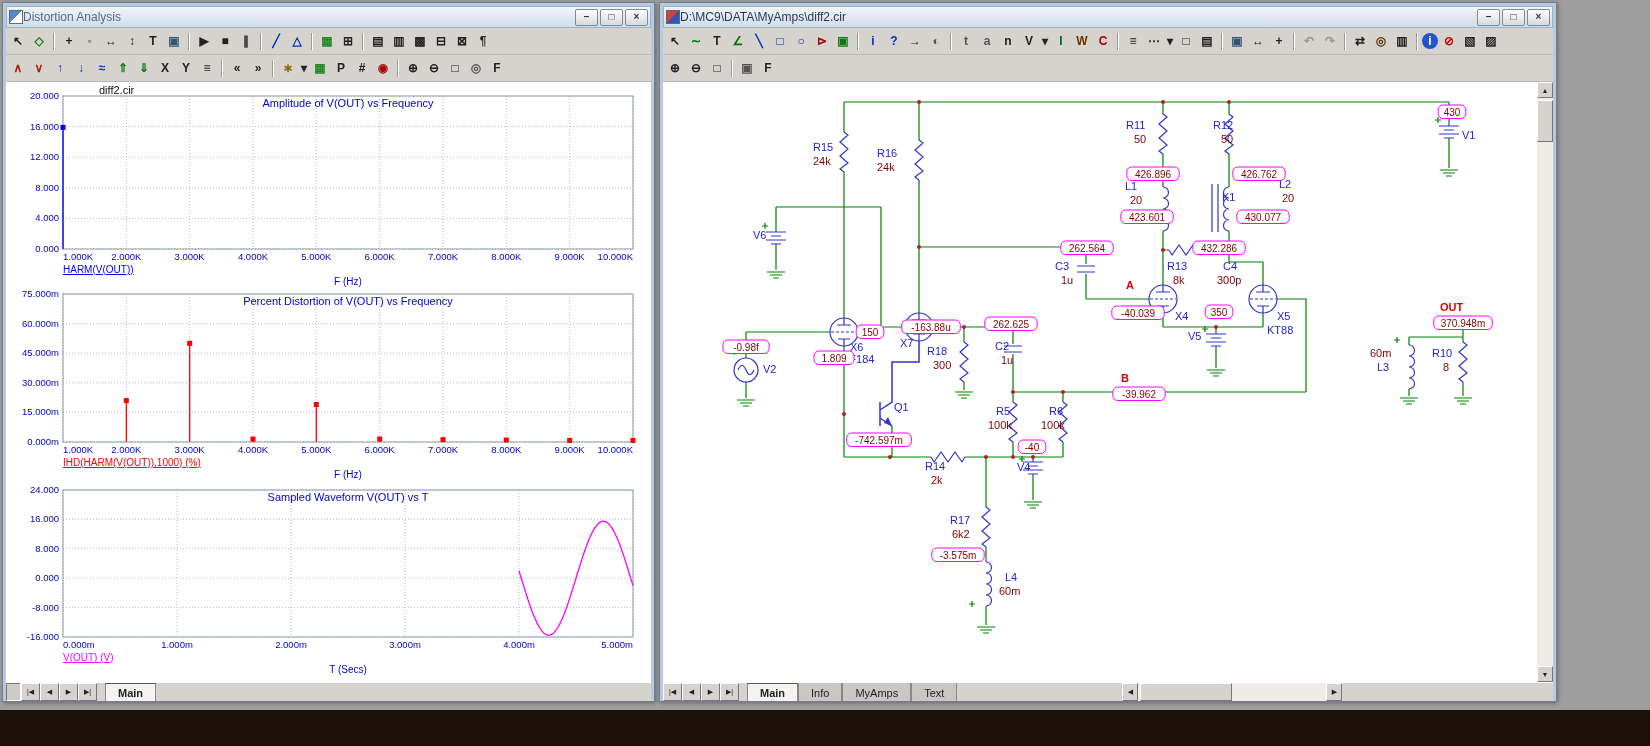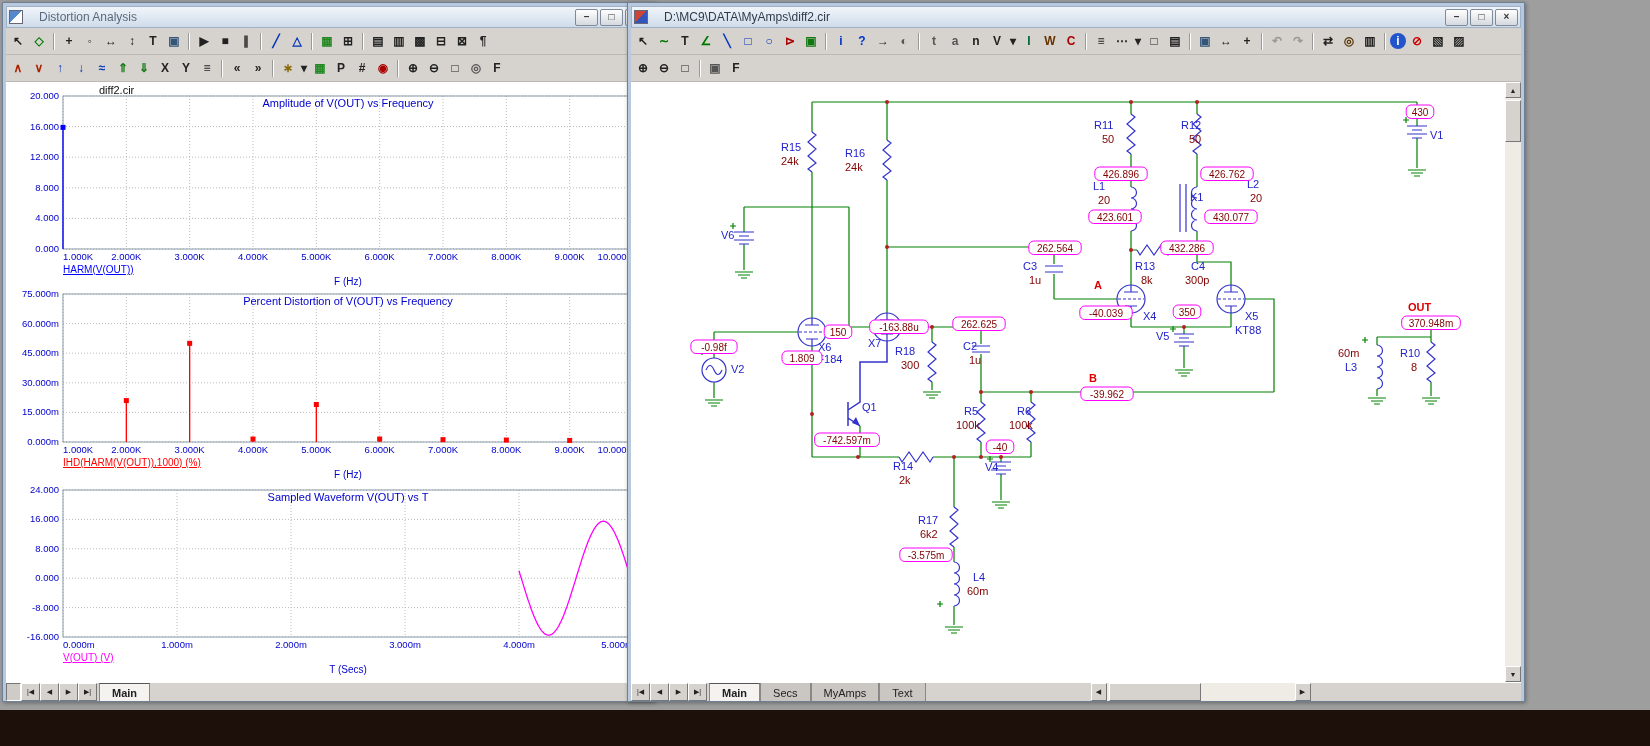--- a/index.html
+++ b/index.html
@@ -1,37 +1,37 @@
 <!DOCTYPE html>
 <html><head>
 <meta charset="utf-8">
 <style>
 html,body{margin:0;padding:0}
 body{width:1650px;height:746px;background:#9e9e9e;font-family:"Liberation Sans",sans-serif;position:relative;overflow:hidden}
 #bottom-band{position:absolute;left:0;top:710px;width:1650px;height:36px;background:#1d100b}
 .window{position:absolute;box-sizing:border-box;border:1px solid #6e7f96;background:#b9c9dd;padding:3px;box-shadow:1px 1px 4px rgba(0,0,0,.35)}
 #left-window{left:2px;top:2px;width:653px;height:700px}
-#right-window{left:627px;top:2px;width:898px;height:700px}
-.titlebar{height:22px;display:flex;align-items:center;gap:16px;padding:0 2px;background:linear-gradient(#f1f5fa,#cfdcea);border:1px solid #9fb2c8;box-sizing:border-box}
+#right-window{left:659px;top:2px;width:898px;height:700px}
+.titlebar{height:22px;display:flex;align-items:center;gap:0;padding:0 2px;background:linear-gradient(#f1f5fa,#cfdcea);border:1px solid #9fb2c8;box-sizing:border-box}
 .title{flex:1;font-size:12px;color:#5a6a7e;white-space:nowrap;overflow:hidden}
 #right-window .title{color:#2f3b4c}
 .wicon{width:14px;height:14px;border:1px solid #667;display:inline-block;box-sizing:border-box}
 #lw-icon{background:linear-gradient(135deg,#5588cc 50%,#ffffff 50%)}
 #rw-icon{background:linear-gradient(135deg,#cc4433 50%,#3355bb 50%)}
 .winbtns{display:flex;gap:2px}
 .winbtn{width:21px;height:15px;border:1px solid #7e8a9a;border-radius:2px;background:linear-gradient(#ffffff,#d5d9de);font-size:10px;line-height:13px;text-align:center;color:#333;font-weight:bold}
 .toolbar{height:26px;background:#d6d3ce;border-bottom:1px solid #bcb9b4;display:flex;align-items:center;padding:0 2px;gap:1px}
 .icon{width:20px;height:20px;display:inline-flex;align-items:center;justify-content:center;font-size:12px;font-weight:bold;color:#222;border-radius:2px}
 .sep{width:1px;height:17px;background:#999;border-right:1px solid #fff;margin:0 3px}
 .canvasrow{background:#ffffff;display:flex}
 .bottombar{height:18px;background:#d6d3ce;display:flex;align-items:stretch;border-top:1px solid #fff;font-size:11px}
 .navtabs{display:flex;align-items:stretch}
 .navbtn{width:17px;display:flex;align-items:center;justify-content:center;font-size:7px;background:#d6d3ce;border:1px solid;border-color:#fff #777 #777 #fff;color:#222}
 .splitbox{width:13px;border:1px solid;border-color:#777 #fff #fff #777;background:#cfccc7}
-.tabs{display:flex;align-items:stretch;margin-left:2px}
+.tabs{display:flex;align-items:stretch;margin-left:8px}
 .tab{padding:1px 12px 0;border-left:1px solid #888;border-right:1px solid #888;color:#222;display:flex;align-items:center;background:#cac7c2}
 .tab.sel{background:#f4f3f0;font-weight:bold;border-top:1px solid #555}
 .hscroll{display:flex;align-items:stretch;margin-left:165px;width:220px}
 .sbtn{width:16px;display:flex;align-items:center;justify-content:center;font-size:7px;background:#d6d3ce;border:1px solid;border-color:#fff #777 #777 #fff;color:#222;box-sizing:border-box}
 .strack{flex:1;background:#efece6;position:relative}
 .sthumb{position:absolute;left:2px;top:0;bottom:0;width:90px;background:#d6d3ce;border:1px solid;border-color:#fff #777 #777 #fff}
 .vscroll{width:16px;display:flex;flex-direction:column;background:#efece6}
 .vscroll .sbtn{height:16px}
 .vtrack{flex:1;position:relative}
 .vthumb{position:absolute;left:0;right:0;top:2px;height:40px;background:#d6d3ce;border:1px solid;border-color:#fff #777 #777 #fff}
@@ -458,21 +458,21 @@
     </div>
   </div>
   <div class="bottombar">
     <span class="navtabs" id="rw-navtabs">
         <span class="navbtn">|◀</span>
         <span class="navbtn">◀</span>
         <span class="navbtn">▶</span>
         <span class="navbtn">▶|</span>
         <span class="tabs">
           <span class="tab sel">Main</span>
-          <span class="tab">Secs</span>
+          <span class="tab">Info</span>
           <span class="tab">MyAmps</span>
           <span class="tab">Text</span>
         </span>
       </span>
     <span class="hscroll">
       <span class="sbtn">◀</span>
       <span class="strack">
         <span class="sthumb"></span>
       </span>
       <span class="sbtn">▶</span>

